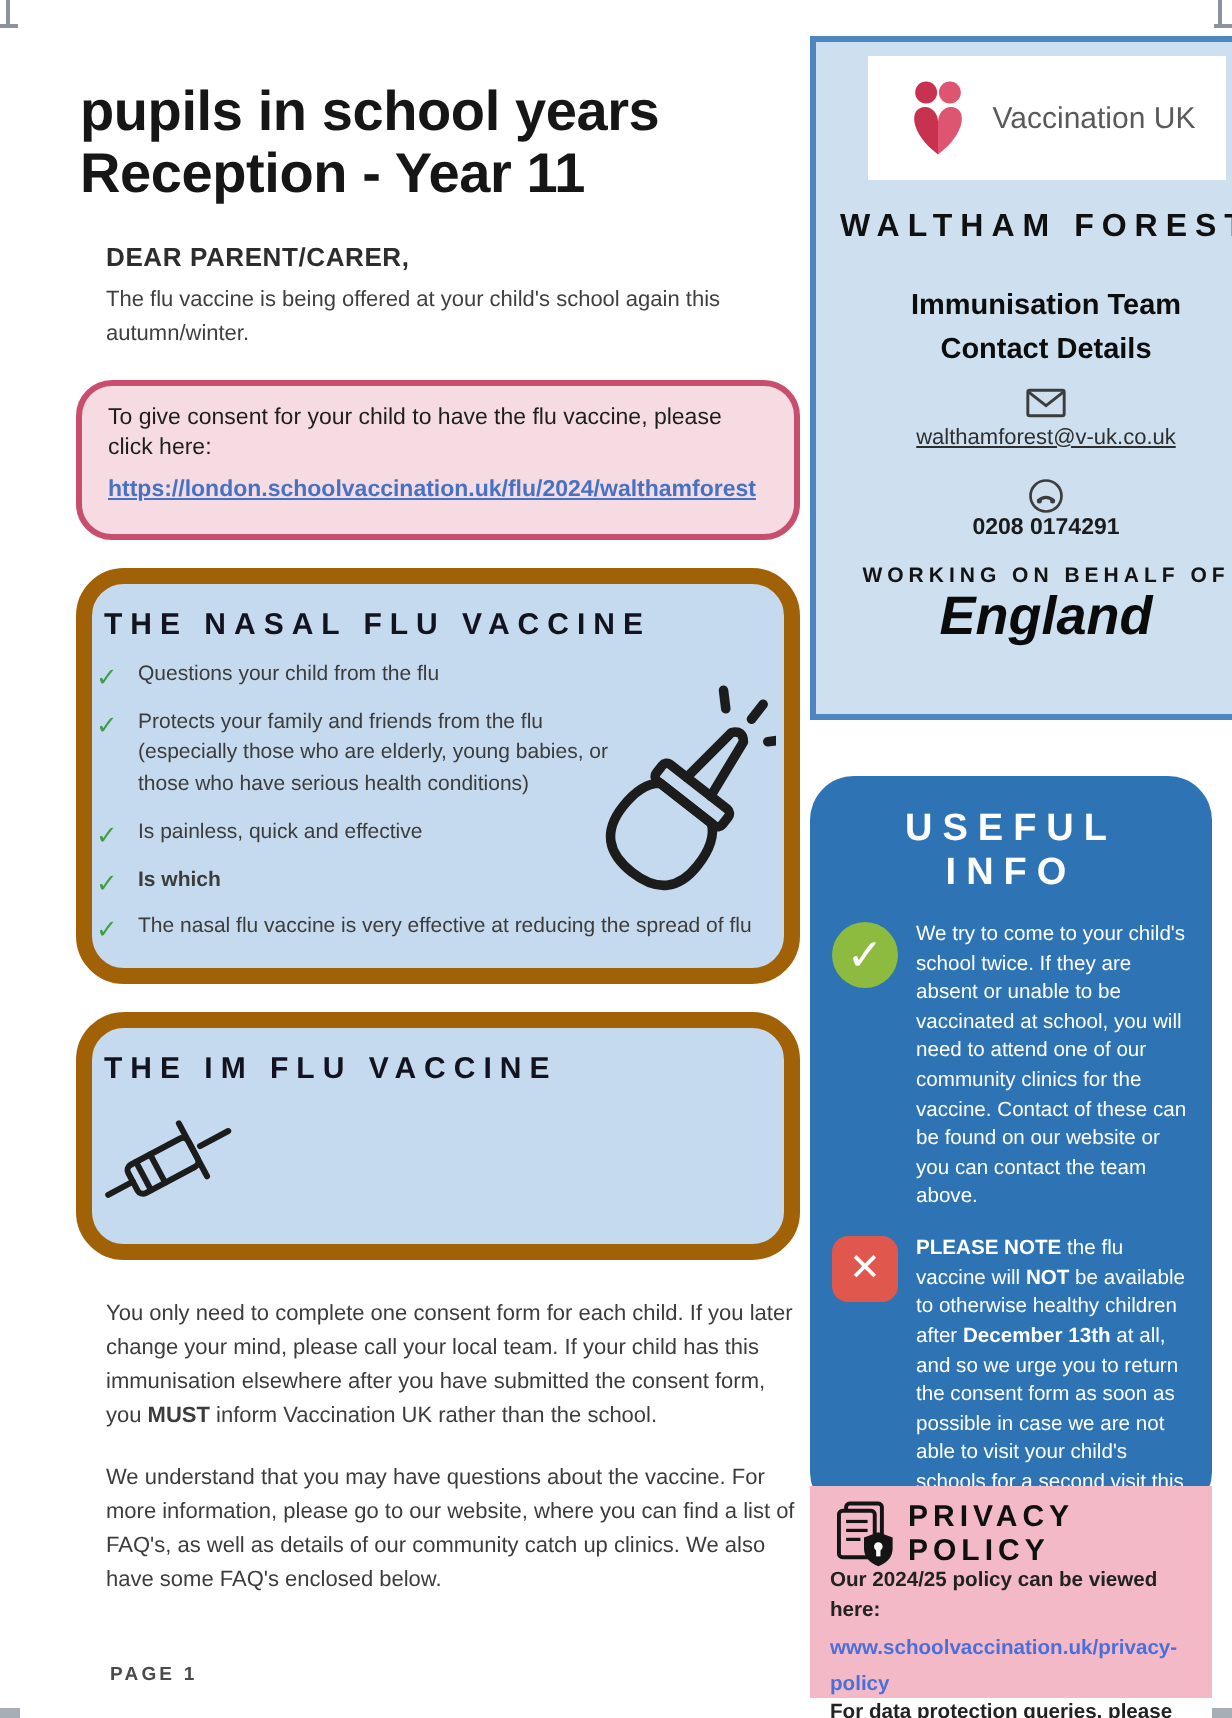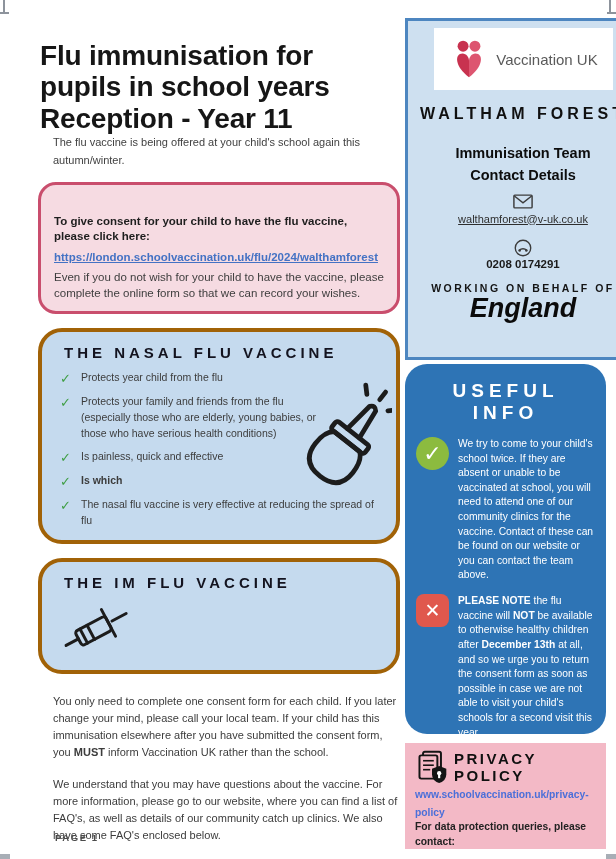--- a/index.html
+++ b/index.html
@@ -10,24 +10,24 @@
   }
   
   .mark{position:absolute;background:#8d939c;}
   
   .main{position:absolute;left:38px;top:40px;width:362px;}
   .title{margin:0 0 0 2px;font-weight:bold;color:#161616;font-size:28px;line-height:1.12;letter-spacing:-0.2px;}
   .title span{display:block;white-space:nowrap;}
   .salutation{margin:18px 0 6px 15px;font-size:13px;font-weight:bold;color:#2d2d2d;letter-spacing:0.3px;}
   .intro{margin:0 0 0 15px;width:335px;font-size:11px;color:#3f3f3f;line-height:1.6;}
   .consent-box{margin-top:13px;border:3px solid #C94E6D;border-radius:18px;background:#F6DBE2;padding:9px 13px 10px;}
-  .consent-heading{font-size:11.5px;font-weight:bold;color:#1e1e1e;line-height:1.3;margin-top:20px;}
+  .consent-heading{font-size:11.5px;font-weight:normal;color:#1e1e1e;line-height:1.3;}
   .consent-link{display:inline-block;margin:7px 0 6px;font-size:11.5px;font-weight:bold;color:#4472C4;text-decoration:underline;}
   .consent-note{font-size:11.5px;color:#3e3e3e;line-height:1.4;}
-  .vaccine-box{margin-top:14px;border:4px solid #a16207;border-radius:24px;background:#C5DAEE;padding:10px 16px 10px;position:relative;}
+  .vaccine-box{margin-top:14px;border:8px solid #a16207;border-radius:24px;background:#C5DAEE;padding:10px 0 10px;position:relative;}
   .box-title{font-size:15px;font-weight:bold;letter-spacing:4px;color:#13131f;margin:2px 0 9px 6px;}
   .checklist{list-style:none;margin:0;padding:0;}
   .checklist li{position:relative;padding-left:23px;font-size:10.5px;color:#3c3c3c;line-height:1.5;margin-bottom:8px;}
   .checklist li:last-child{margin-bottom:2px;}
   .checklist .check{position:absolute;left:2px;top:-1px;color:#3f9e44;font-size:13px;}
   .li-narrow{width:242px;}
   .li-bold{font-weight:bold;color:#2d2d2d;}
   .nasal-art{position:absolute;right:4px;top:42px;}
   .im-row{display:flex;gap:16px;align-items:center;margin:2px 0 2px 2px;}
   .im-text{font-size:11px;color:#3c3c3c;line-height:1.55;width:258px;}
@@ -41,21 +41,21 @@
   .logo-text{font-size:15px;color:#5a5a5a;}
   .region{margin-top:15px;font-size:16px;font-weight:bold;letter-spacing:4px;color:#101010;}
   .contact{margin-top:20px;font-size:14.5px;font-weight:bold;color:#0d0d0d;line-height:1.5;}
   .icon-line{margin-top:7px;line-height:1;}
   .email{display:inline-block;margin-top:1px;font-size:11px;color:#2e2e2e;text-decoration:underline;}
   .phone-num{margin-top:1px;font-size:11.5px;font-weight:600;color:#1b1b1b;}
   .behalf{margin-top:12px;font-size:10.5px;font-weight:bold;letter-spacing:2.5px;color:#141414;}
   .nhs-box{margin:9px auto 0;width:86px;height:37px;background:#005EB8;display:flex;align-items:center;justify-content:center;}
   .nhs-word{color:#ffffff;font-style:italic;font-weight:bold;font-size:28px;line-height:1;}
   .nhs-sub{font-style:italic;font-weight:bold;font-size:27px;color:#0b0b0b;line-height:1.1;}
-  .sb-info{position:absolute;left:405px;top:364px;width:201px;height:370px;box-sizing:border-box;
+  .sb-info{position:absolute;left:405px;top:388px;width:201px;height:370px;box-sizing:border-box;
            background:#2E74B5;border-radius:22px;padding:12px 10px 0;color:#ffffff;}
   .info-title{text-align:center;font-size:19px;font-weight:bold;letter-spacing:5px;margin:4px 0 13px;}
   .info-row{display:flex;gap:9px;margin-bottom:11px;padding:0 1px;align-items:flex-start;}
   .badge{flex:0 0 33px;width:33px;height:33px;display:flex;align-items:center;justify-content:center;
          font-weight:bold;color:#ffffff;}
   .badge-green{background:#8CBB3F;border-radius:50%;font-size:22px;}
   .badge-red{background:#E0584D;border-radius:8px;font-size:19px;}
   .info-text{font-size:10.3px;line-height:1.42;color:#ffffff;}
   .links-title{text-align:center;font-size:19px;font-weight:bold;letter-spacing:5px;margin:15px 0 10px;}
   .sb-privacy{position:absolute;left:405px;top:743px;width:201px;height:106px;box-sizing:border-box;
@@ -72,37 +72,36 @@
 <div class="mark" style="left:3px;top:0;width:2px;height:13px;"></div>
 <div class="mark" style="left:0;top:12px;width:9px;height:2px;"></div>
 <div class="mark" style="left:609px;top:0;width:2px;height:13px;"></div>
 <div class="mark" style="left:607px;top:12px;width:9px;height:2px;"></div>
 <div class="mark" style="left:0;top:854px;width:10px;height:5px;background:#a8aeb6;"></div>
 <div class="mark" style="left:606px;top:854px;width:10px;height:5px;background:#a8aeb6;"></div>
 
 <div class="main">
 
   <h1 class="title">
-    <span>Flu immunisation for</span>
     <span>pupils in school years</span>
     <span>Reception - Year 11</span>
   </h1>
 
+  <div class="salutation">DEAR PARENT/CARER,</div>
   <div class="intro">The flu vaccine is being offered at your child's school again this autumn/winter.</div>
 
   <div class="consent-box">
     <div class="consent-heading">To give consent for your child to have the flu vaccine, please click here:</div>
     <a class="consent-link" href="#">https://london.schoolvaccination.uk/flu/2024/walthamforest</a>
-    <div class="consent-note">Even if you do not wish for your child to have the vaccine, please complete the online form so that we can record your wishes.</div>
   </div>
 
   <div class="vaccine-box">
     <div class="box-title">THE NASAL FLU VACCINE</div>
     <ul class="checklist">
-      <li><span class="check">✓</span><span>Protects year child from the flu</span></li>
+      <li><span class="check">✓</span><span>Questions your child from the flu</span></li>
       <li class="li-narrow"><span class="check">✓</span><span>Protects your family and friends from the flu (especially those who are elderly, young babies, or those who have serious health conditions)</span></li>
       <li><span class="check">✓</span><span>Is painless, quick and effective</span></li>
       <li class="li-bold"><span class="check">✓</span><span>Is which</span></li>
       <li><span class="check">✓</span><span>The nasal flu vaccine is very effective at reducing the spread of flu</span></li>
     </ul>
     <div class="nasal-art">
       <svg width="96" height="118" viewBox="0 0 100 124">
         <g transform="rotate(38 50 75)" stroke="#1c1c1c" stroke-width="5" fill="none" stroke-linecap="round" stroke-linejoin="round">
           <path d="M33,70 q-8,6 -8,22 q0,24 25,24 q25,0 25,-24 q0,-16 -8,-22 z"></path>
           <rect x="28" y="59" width="44" height="11" rx="3"></rect>
@@ -206,16 +205,17 @@
         <line x1="9" y1="12" x2="21" y2="12" stroke="#141414" stroke-width="1.8"></line>
         <line x1="9" y1="17" x2="21" y2="17" stroke="#141414" stroke-width="1.8"></line>
         <line x1="9" y1="22" x2="17" y2="22" stroke="#141414" stroke-width="1.8"></line>
         <path d="M27,18 l8,3 v6 q0,7 -8,10 q-8,-3 -8,-10 v-6 z" fill="#141414"></path>
         <circle cx="27" cy="26" r="2.4" fill="#ffffff"></circle>
         <rect x="25.8" y="27" width="2.4" height="4.5" fill="#ffffff"></rect>
       </svg>
     </span>
     <span class="privacy-title">PRIVACY POLICY</span>
   </div>
+  <div class="privacy-text">Our 2024/25 policy can be viewed here:</div>
   <a class="privacy-link" href="#">www.schoolvaccination.uk/privacy-policy</a>
   <div class="privacy-text">For data protection queries, please contact:</div>
   
 </div>
 
 </body></html>

